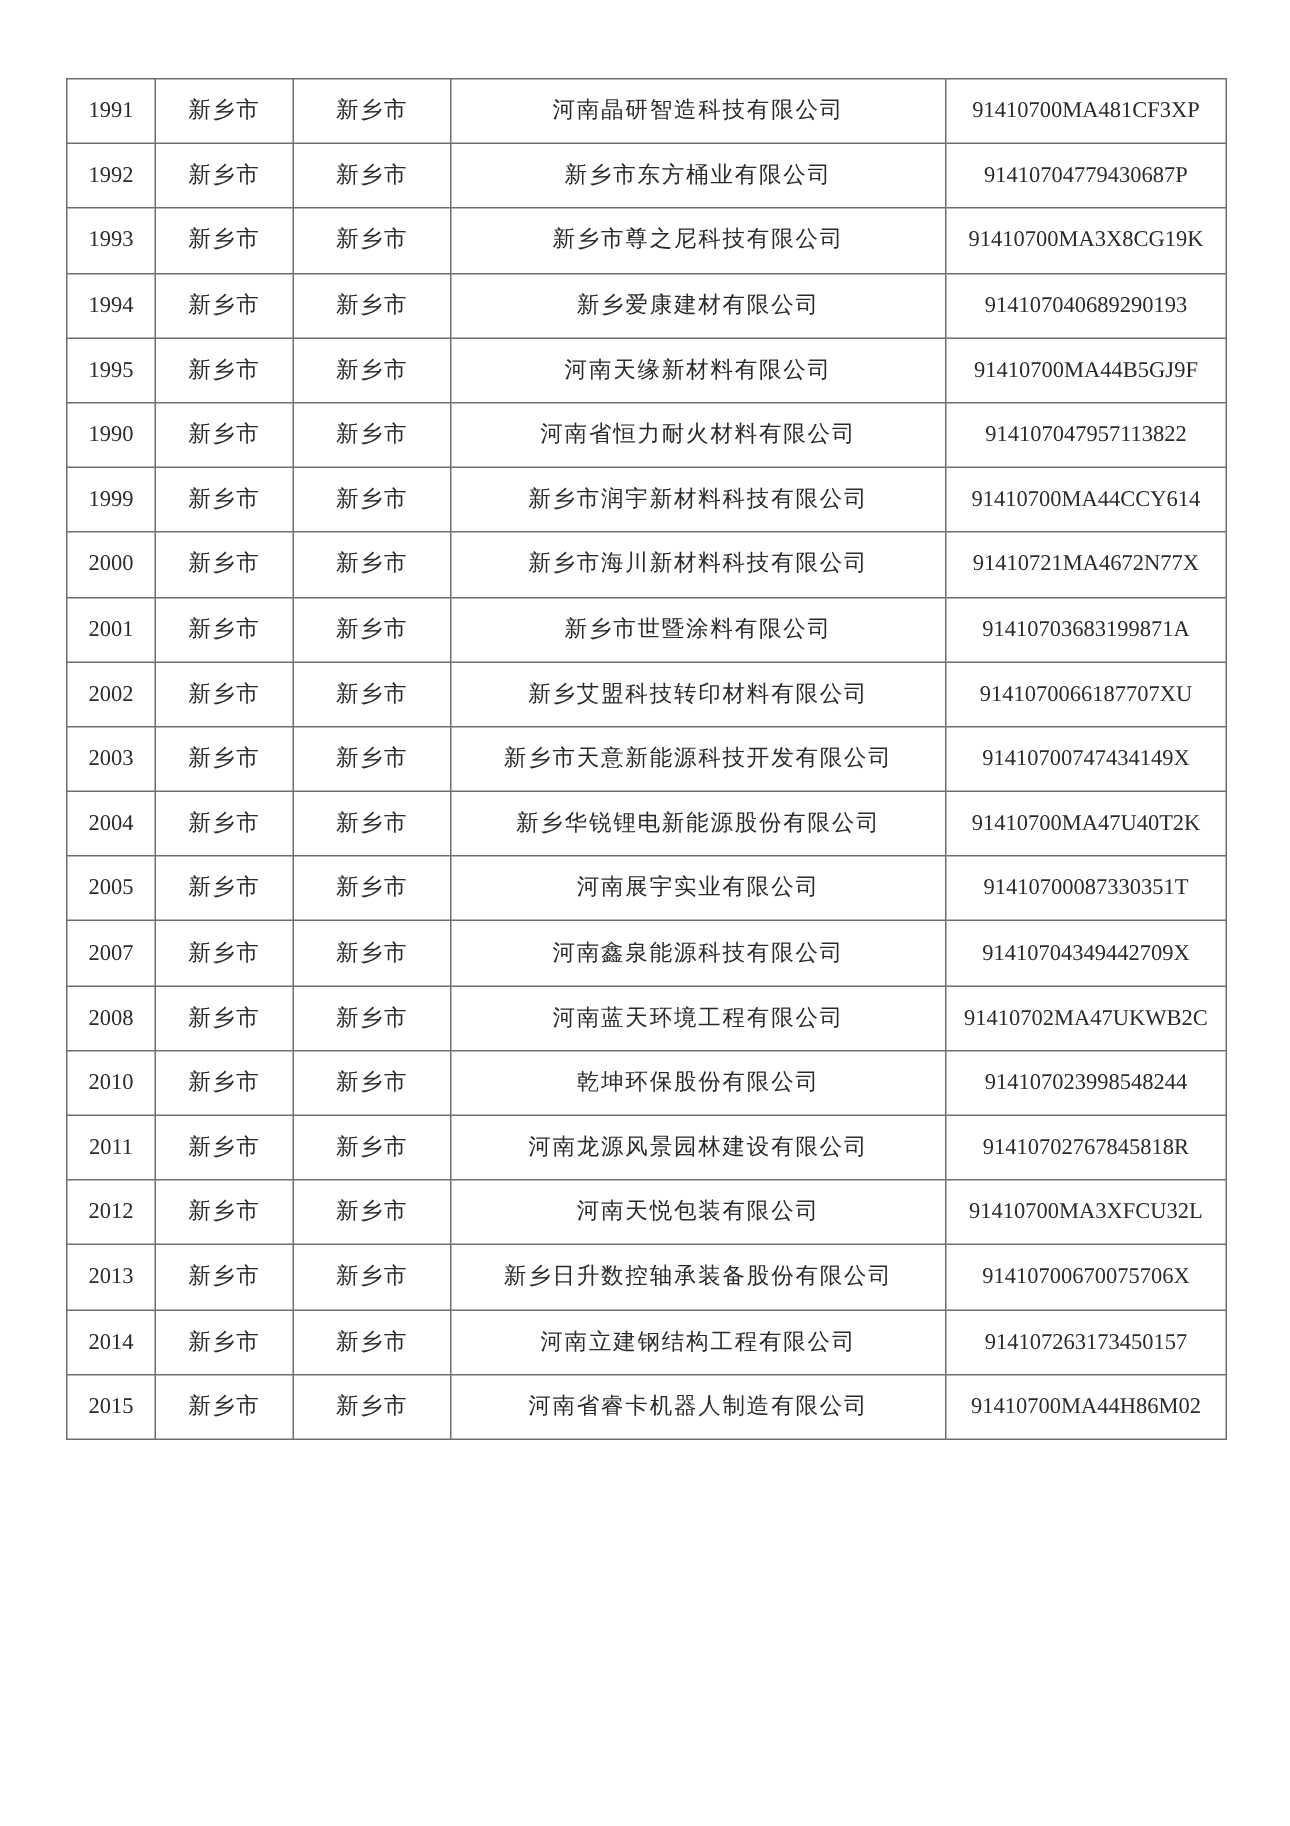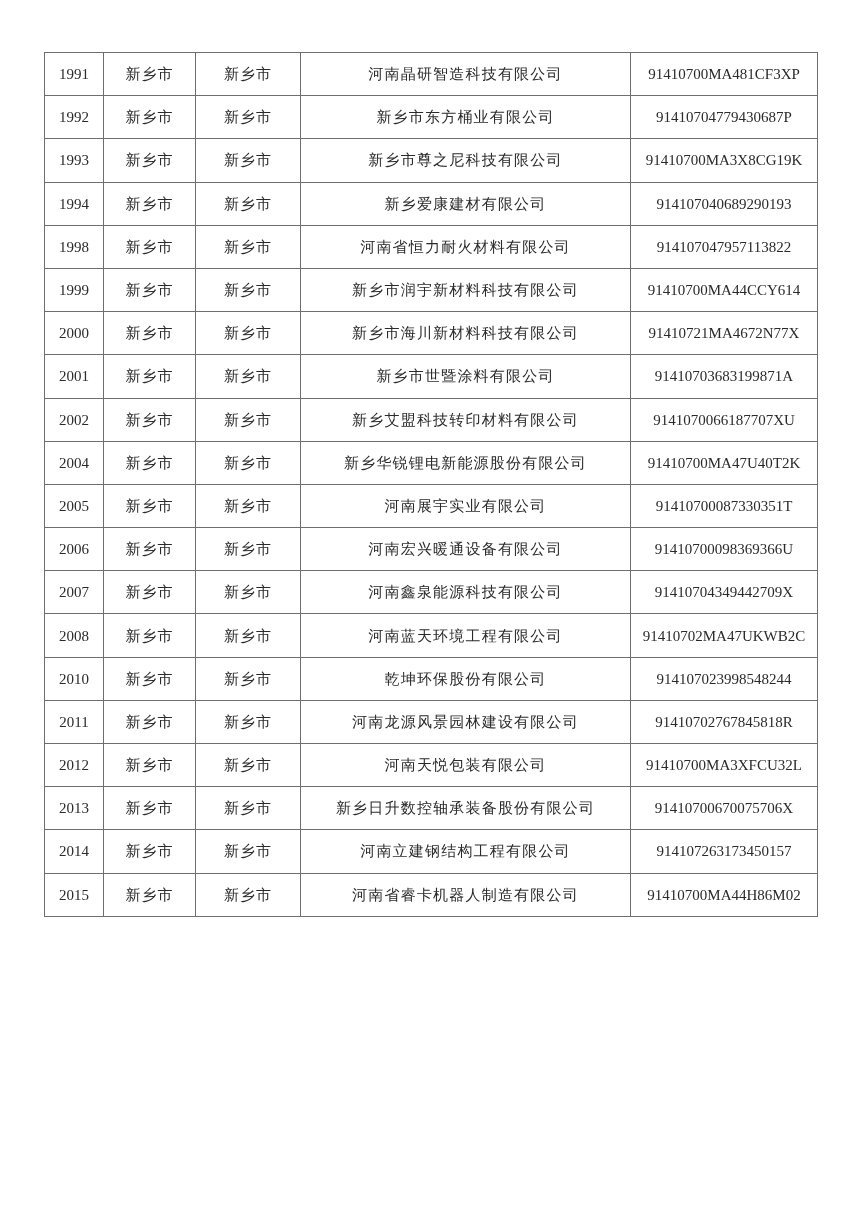--- a/index.html
+++ b/index.html
@@ -73,21 +73,28 @@
     <td class="col-code">91410700MA3X8CG19K</td>
   </tr>
         <tr>
     <td class="col-no">1994</td>
     <td class="col-city">新乡市</td>
     <td class="col-county">新乡市</td>
     <td class="col-name">新乡爱康建材有限公司</td>
     <td class="col-code">914107040689290193</td>
   </tr>
         <tr>
-    <td class="col-no">1998</td>
+    <td class="col-no">1995</td>
+    <td class="col-city">新乡市</td>
+    <td class="col-county">新乡市</td>
+    <td class="col-name">河南天缘新材料有限公司</td>
+    <td class="col-code">91410700MA44B5GJ9F</td>
+  </tr>
+        <tr>
+    <td class="col-no">1990</td>
     <td class="col-city">新乡市</td>
     <td class="col-county">新乡市</td>
     <td class="col-name">河南省恒力耐火材料有限公司</td>
     <td class="col-code">914107047957113822</td>
   </tr>
         <tr>
     <td class="col-no">1999</td>
     <td class="col-city">新乡市</td>
     <td class="col-county">新乡市</td>
     <td class="col-name">新乡市润宇新材料科技有限公司</td>
@@ -108,39 +115,39 @@
     <td class="col-code">91410703683199871A</td>
   </tr>
         <tr>
     <td class="col-no">2002</td>
     <td class="col-city">新乡市</td>
     <td class="col-county">新乡市</td>
     <td class="col-name">新乡艾盟科技转印材料有限公司</td>
     <td class="col-code">9141070066187707XU</td>
   </tr>
         <tr>
+    <td class="col-no">2003</td>
+    <td class="col-city">新乡市</td>
+    <td class="col-county">新乡市</td>
+    <td class="col-name">新乡市天意新能源科技开发有限公司</td>
+    <td class="col-code">91410700747434149X</td>
+  </tr>
+        <tr>
     <td class="col-no">2004</td>
     <td class="col-city">新乡市</td>
     <td class="col-county">新乡市</td>
     <td class="col-name">新乡华锐锂电新能源股份有限公司</td>
     <td class="col-code">91410700MA47U40T2K</td>
   </tr>
         <tr>
     <td class="col-no">2005</td>
     <td class="col-city">新乡市</td>
     <td class="col-county">新乡市</td>
     <td class="col-name">河南展宇实业有限公司</td>
     <td class="col-code">91410700087330351T</td>
-  </tr>
-        <tr>
-    <td class="col-no">2006</td>
-    <td class="col-city">新乡市</td>
-    <td class="col-county">新乡市</td>
-    <td class="col-name">河南宏兴暖通设备有限公司</td>
-    <td class="col-code">91410700098369366U</td>
   </tr>
         <tr>
     <td class="col-no">2007</td>
     <td class="col-city">新乡市</td>
     <td class="col-county">新乡市</td>
     <td class="col-name">河南鑫泉能源科技有限公司</td>
     <td class="col-code">91410704349442709X</td>
   </tr>
         <tr>
     <td class="col-no">2008</td>

